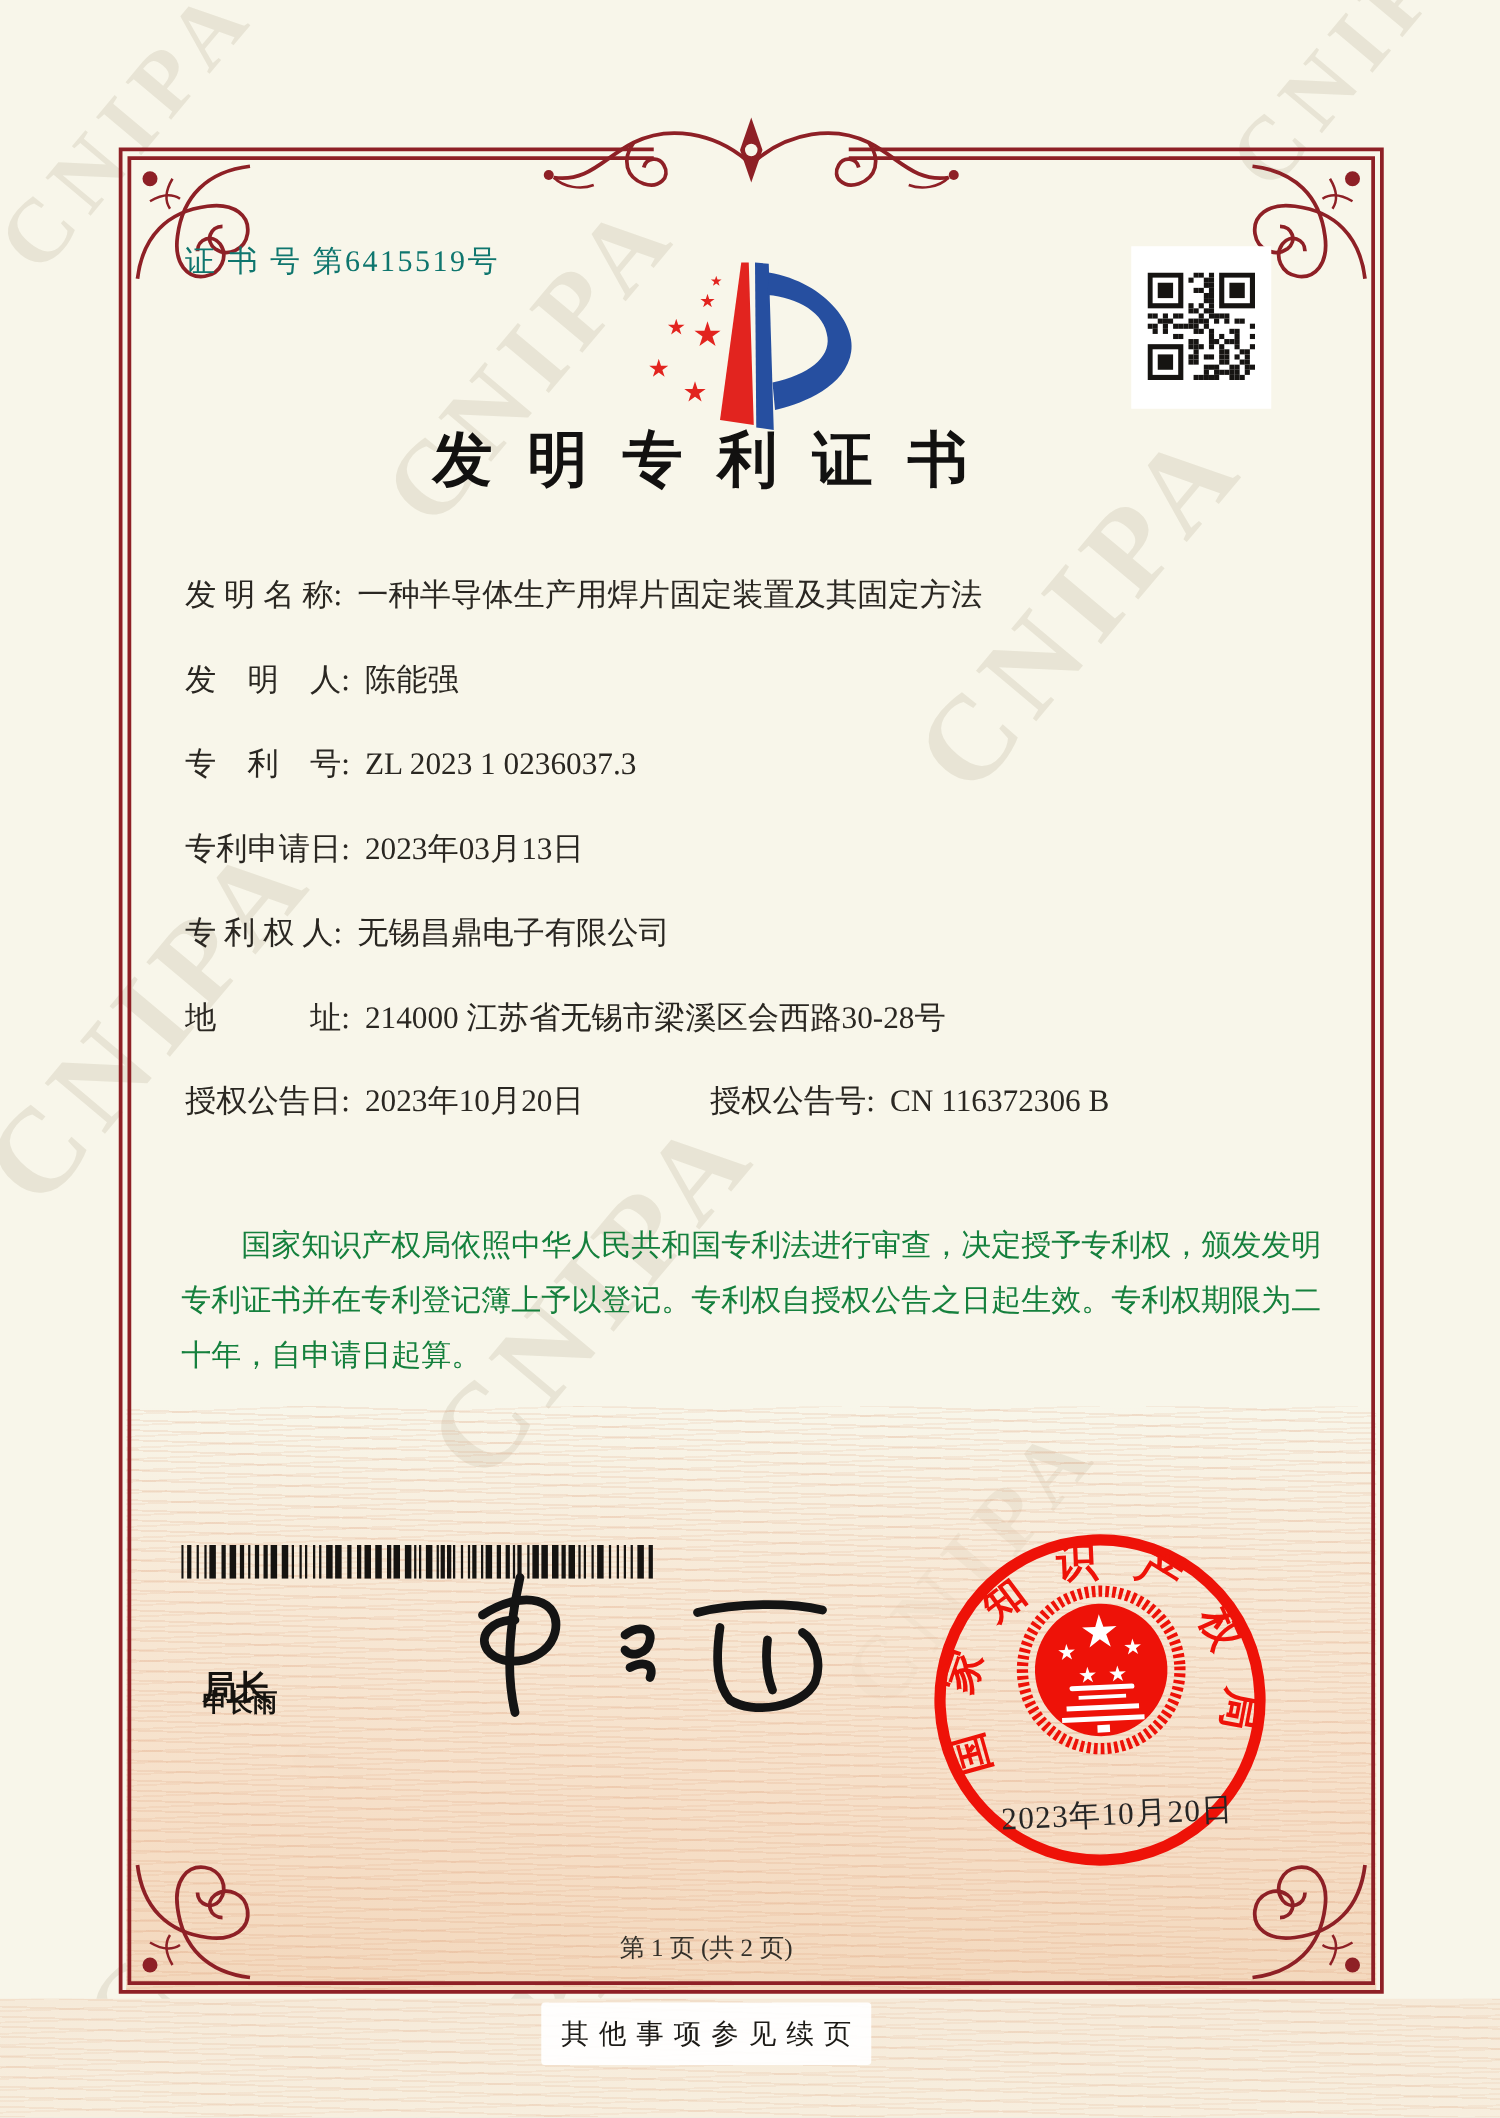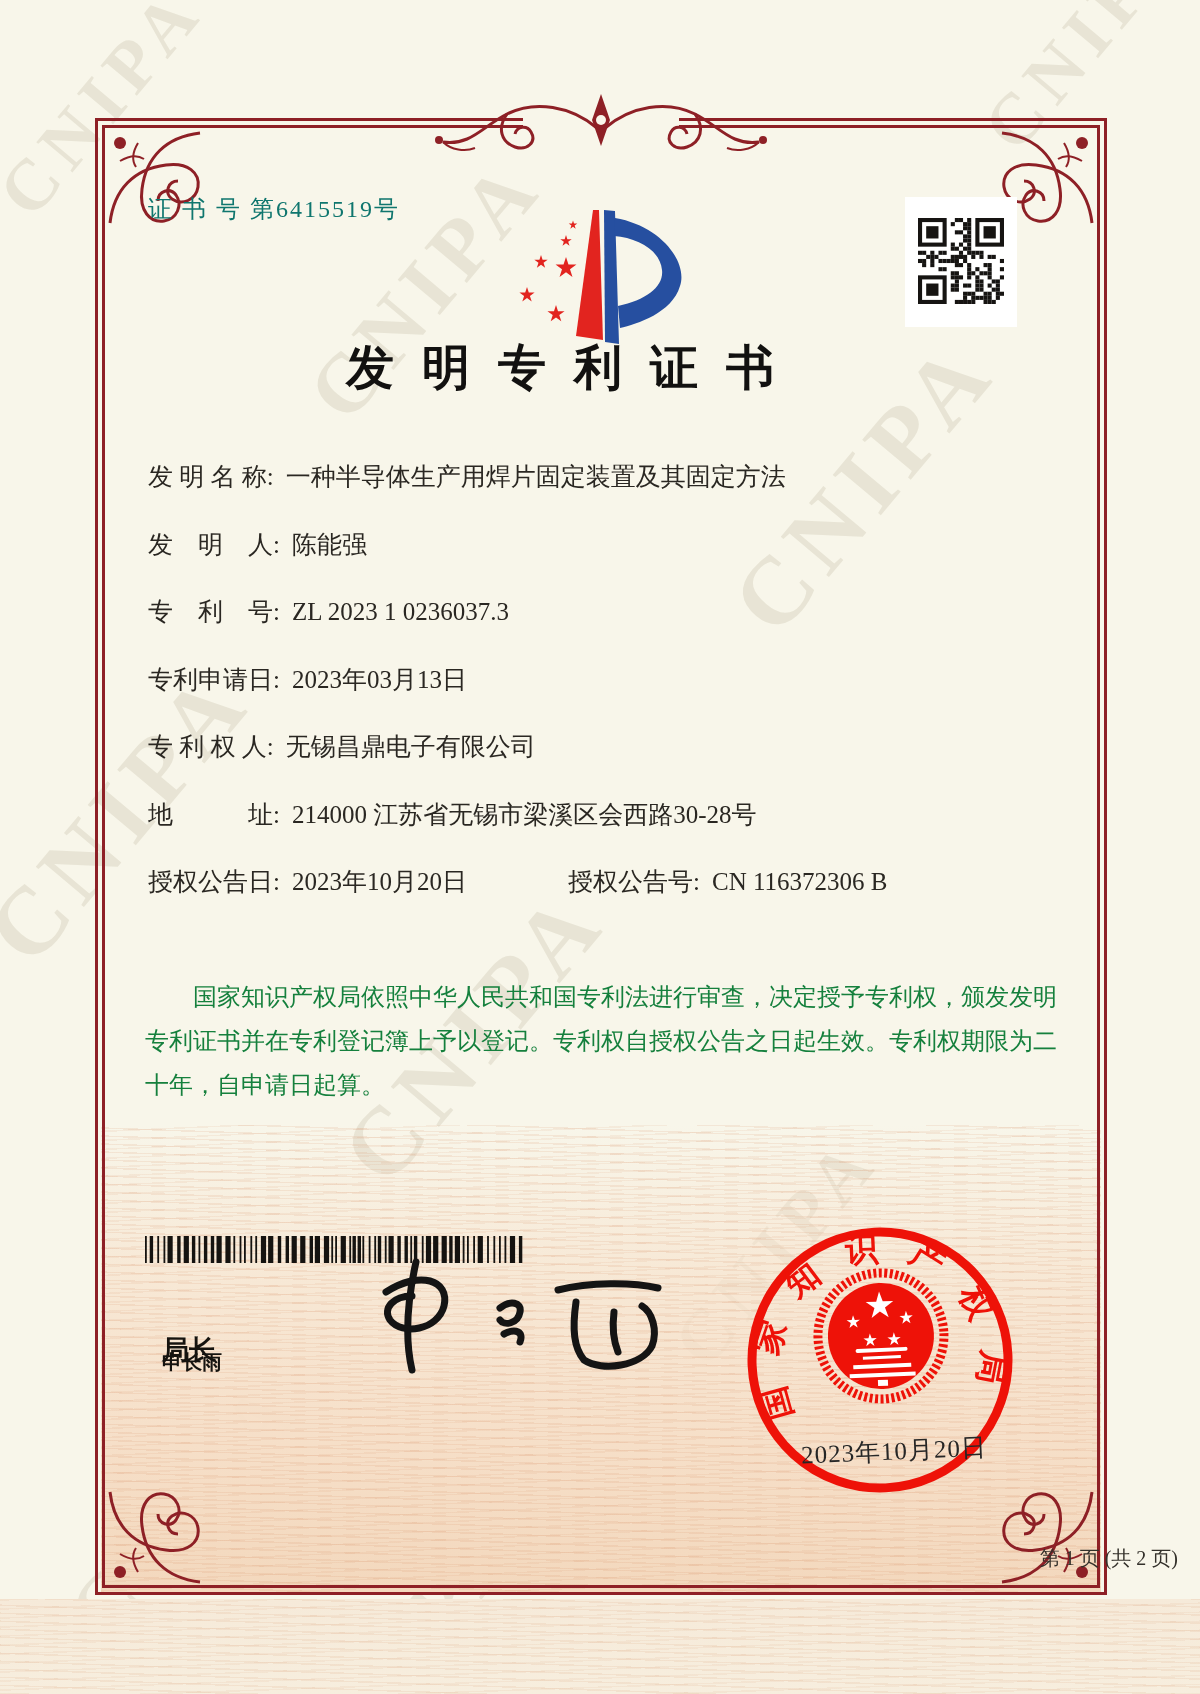--- a/index.html
+++ b/index.html
@@ -56,21 +56,21 @@
 
   
   .barcode{position:absolute;left:145px;top:1236px;width:387px;height:27px;}
   .signer-title{position:absolute;left:162px;top:1300px;font-size:27px;font-weight:700;
                 font-family:"Liberation Sans","DejaVu Sans",sans-serif;color:#15130f;margin-top:32px;}
   .signer-name{position:absolute;left:162px;top:1349px;font-size:20px;font-weight:700;
                font-family:"Liberation Sans","DejaVu Sans",sans-serif;color:#15130f;}
   .signature{position:absolute;left:350px;top:1250px;width:360px;height:150px;}
   .seal{position:absolute;left:735px;top:1215px;width:290px;height:290px;}
 
-  .pageinfo{position:absolute;left:0;top:1545px;width:1130px;text-align:right;font-size:20px;color:#33302a;padding-left:48px;}
+  .pageinfo{position:absolute;left:0;top:1545px;width:1130px;text-align:center;font-size:20px;color:#33302a;}
   .note-band{position:absolute;left:433px;top:1602px;width:264px;height:50px;background:rgba(255,255,255,0.93);
              border-radius:3px;text-align:center;line-height:50px;font-size:22px;letter-spacing:8px;
              text-indent:8px;color:#1c1a16;}
 </style>
 </head>
 <body>
 
 <svg width="0" height="0" style="position:absolute" aria-hidden="true">
   <defs>
     <path id="star" d="M 0,-10 L 2.245,-3.09 9.511,-3.09 3.633,1.18 5.878,8.09 0,3.82 -5.878,8.09 -3.633,1.18 -9.511,-3.09 -2.245,-3.09 Z"></path>
@@ -410,14 +410,15 @@
           <rect x="-29" y="28" width="58" height="4"></rect>
           <rect x="-33" y="37" width="66" height="4"></rect>
           <rect x="-5" y="44" width="10" height="6"></rect>
         </g>
       </g>
       <text x="10" y="100" text-anchor="middle" font-size="25" letter-spacing="1" fill="#262626">2023年10月20日</text>
     </g>
   </svg>
 
   <div class="pageinfo">第 1 页 (共 2 页)</div>
+  <div class="note-band">其他事项参见续页</div>
 
 </div>
 
 </body></html>

